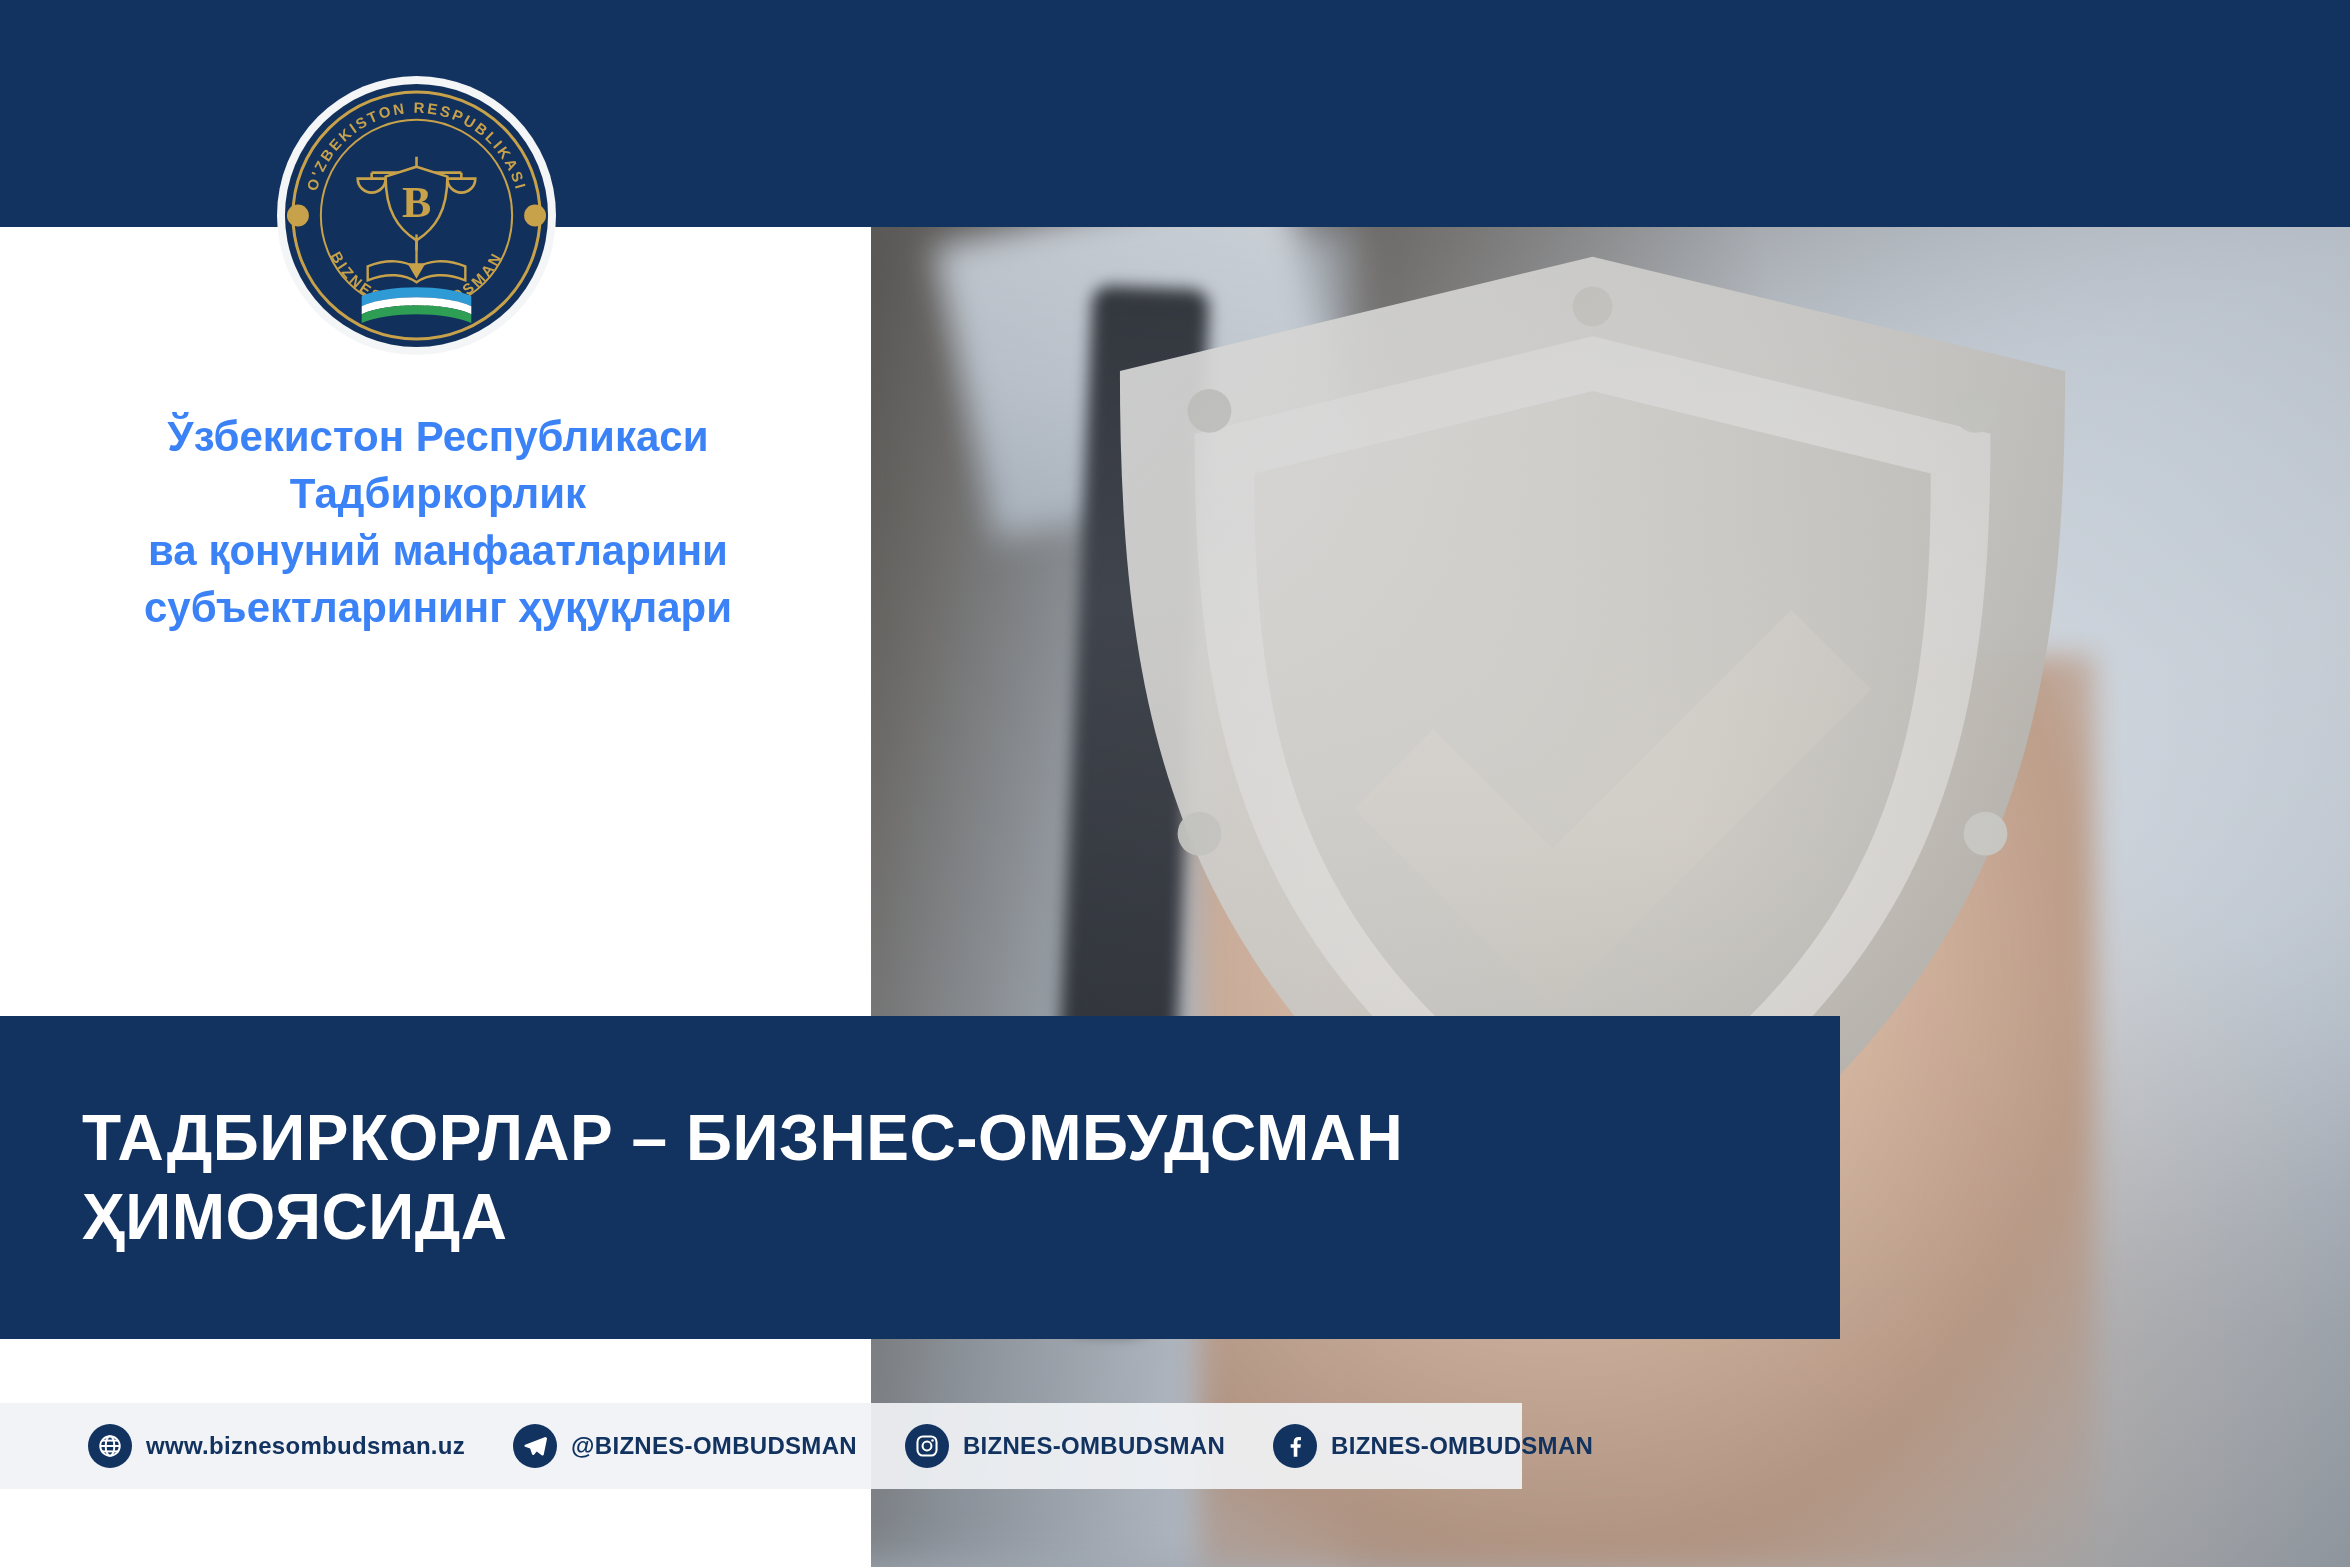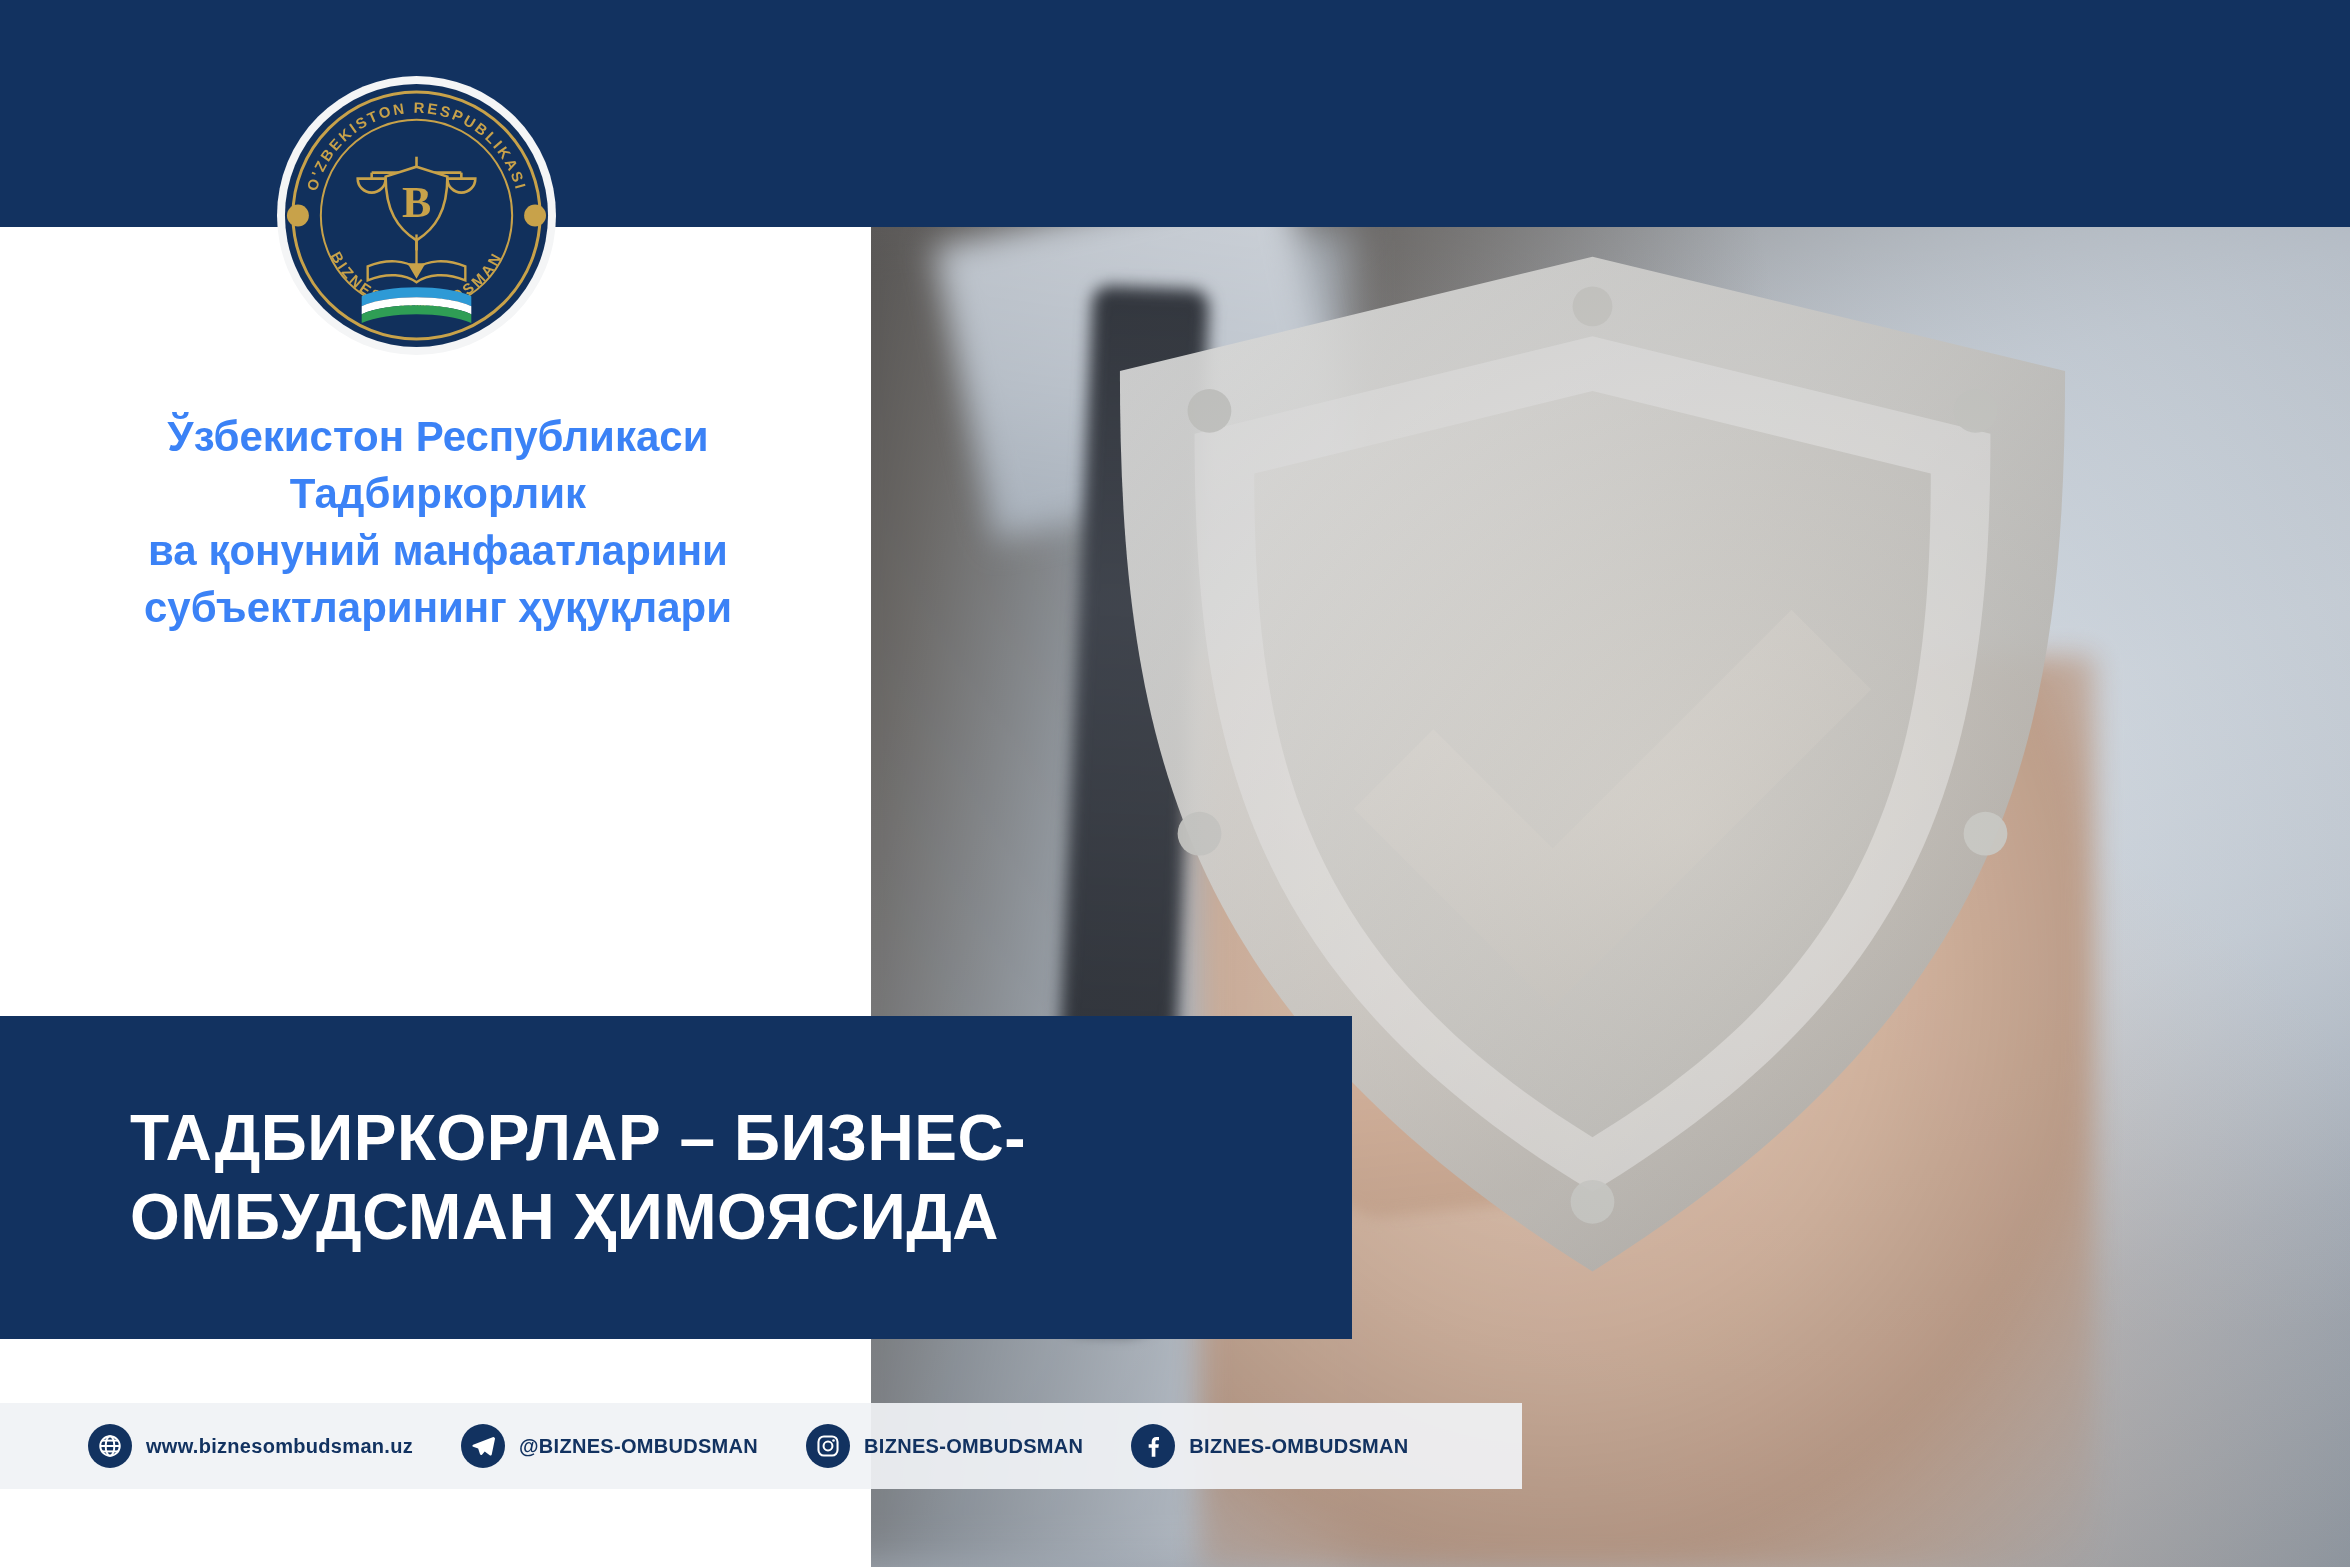--- a/index.html
+++ b/index.html
@@ -129,26 +129,25 @@
     width: 1085px;
     height: 1174px;
   }
   .shield-wrap svg { width: 100%; height: 100%; display: block; }
 
   
   .banner {
     position: absolute;
     left: 0;
     top: 1016px;
-    width: 1304px;
+    width: 1840px;
     height: 323px;
     background: #123260;
     display: flex;
     align-items: center;
-    padding-left: 48px;
   }
   .banner-text {
     color: #ffffff;
     font-size: 64px;
     font-weight: bold;
     line-height: 1.22;
     letter-spacing: 0.5px;
     padding-left: 82px;
     padding-right: 40px;
     max-width: 1512px;
@@ -212,21 +211,21 @@
     background: #123260;
     display: flex;
     align-items: center;
     justify-content: center;
     margin-right: 14px;
     flex: none;
   }
   .contact .ico svg { width: 26px; height: 26px; display: block; }
   .contact .txt {
     color: #123260;
-    font-size: 20px;
+    font-size: 24px;
     font-weight: bold;
     letter-spacing: 0.3px;
     white-space: nowrap;
     text-align: right;
   }
   .contact .txt.lower { text-transform: none; }
 </style>
 </head>
 <body>
 

